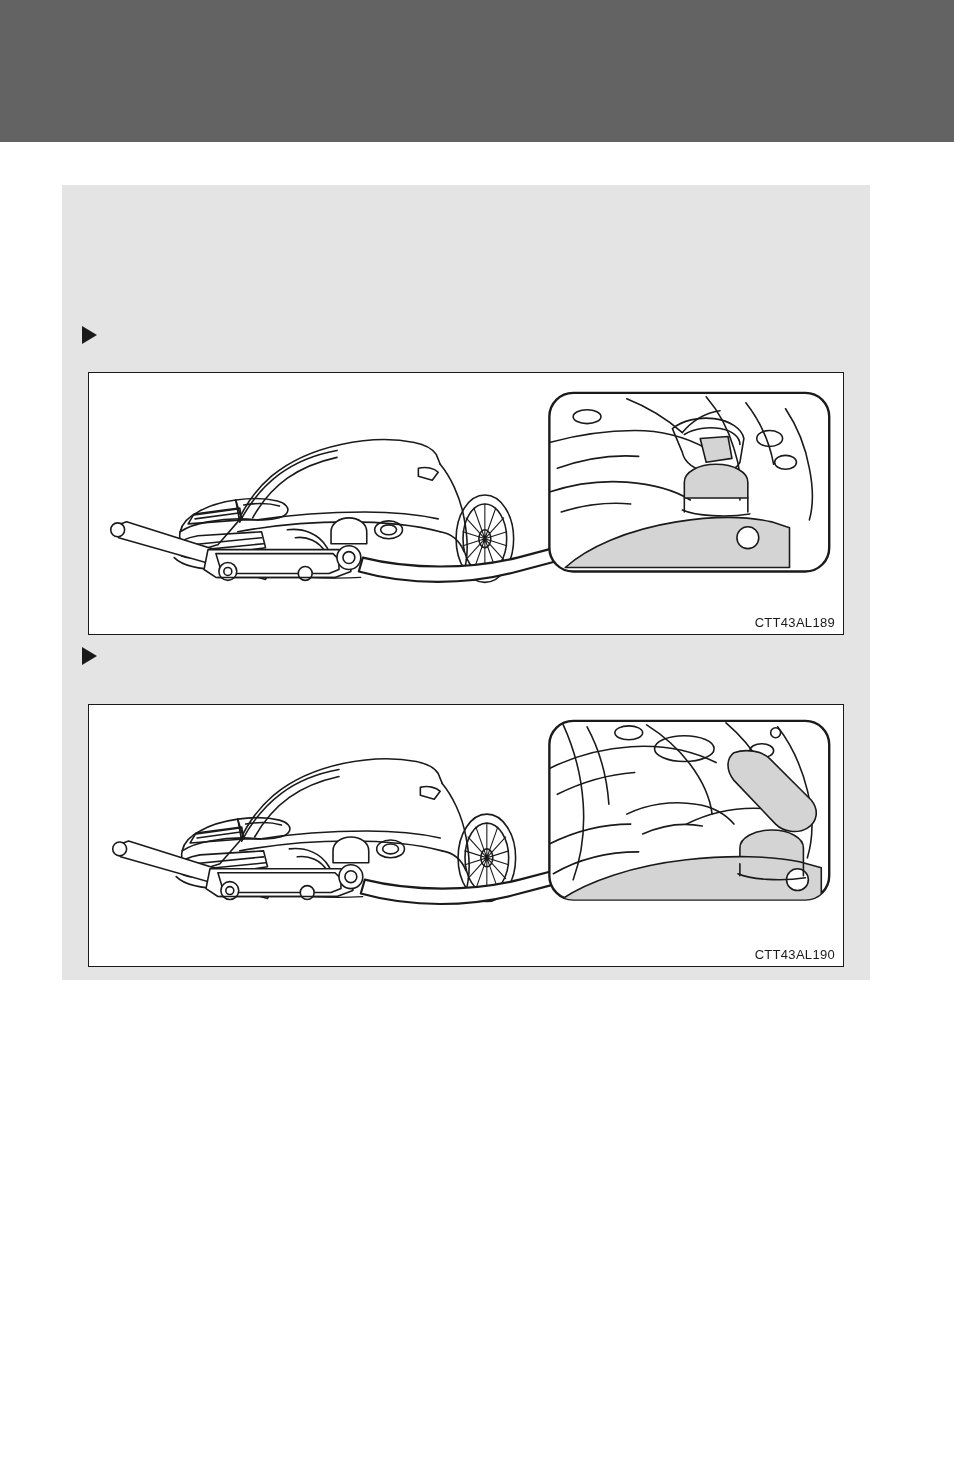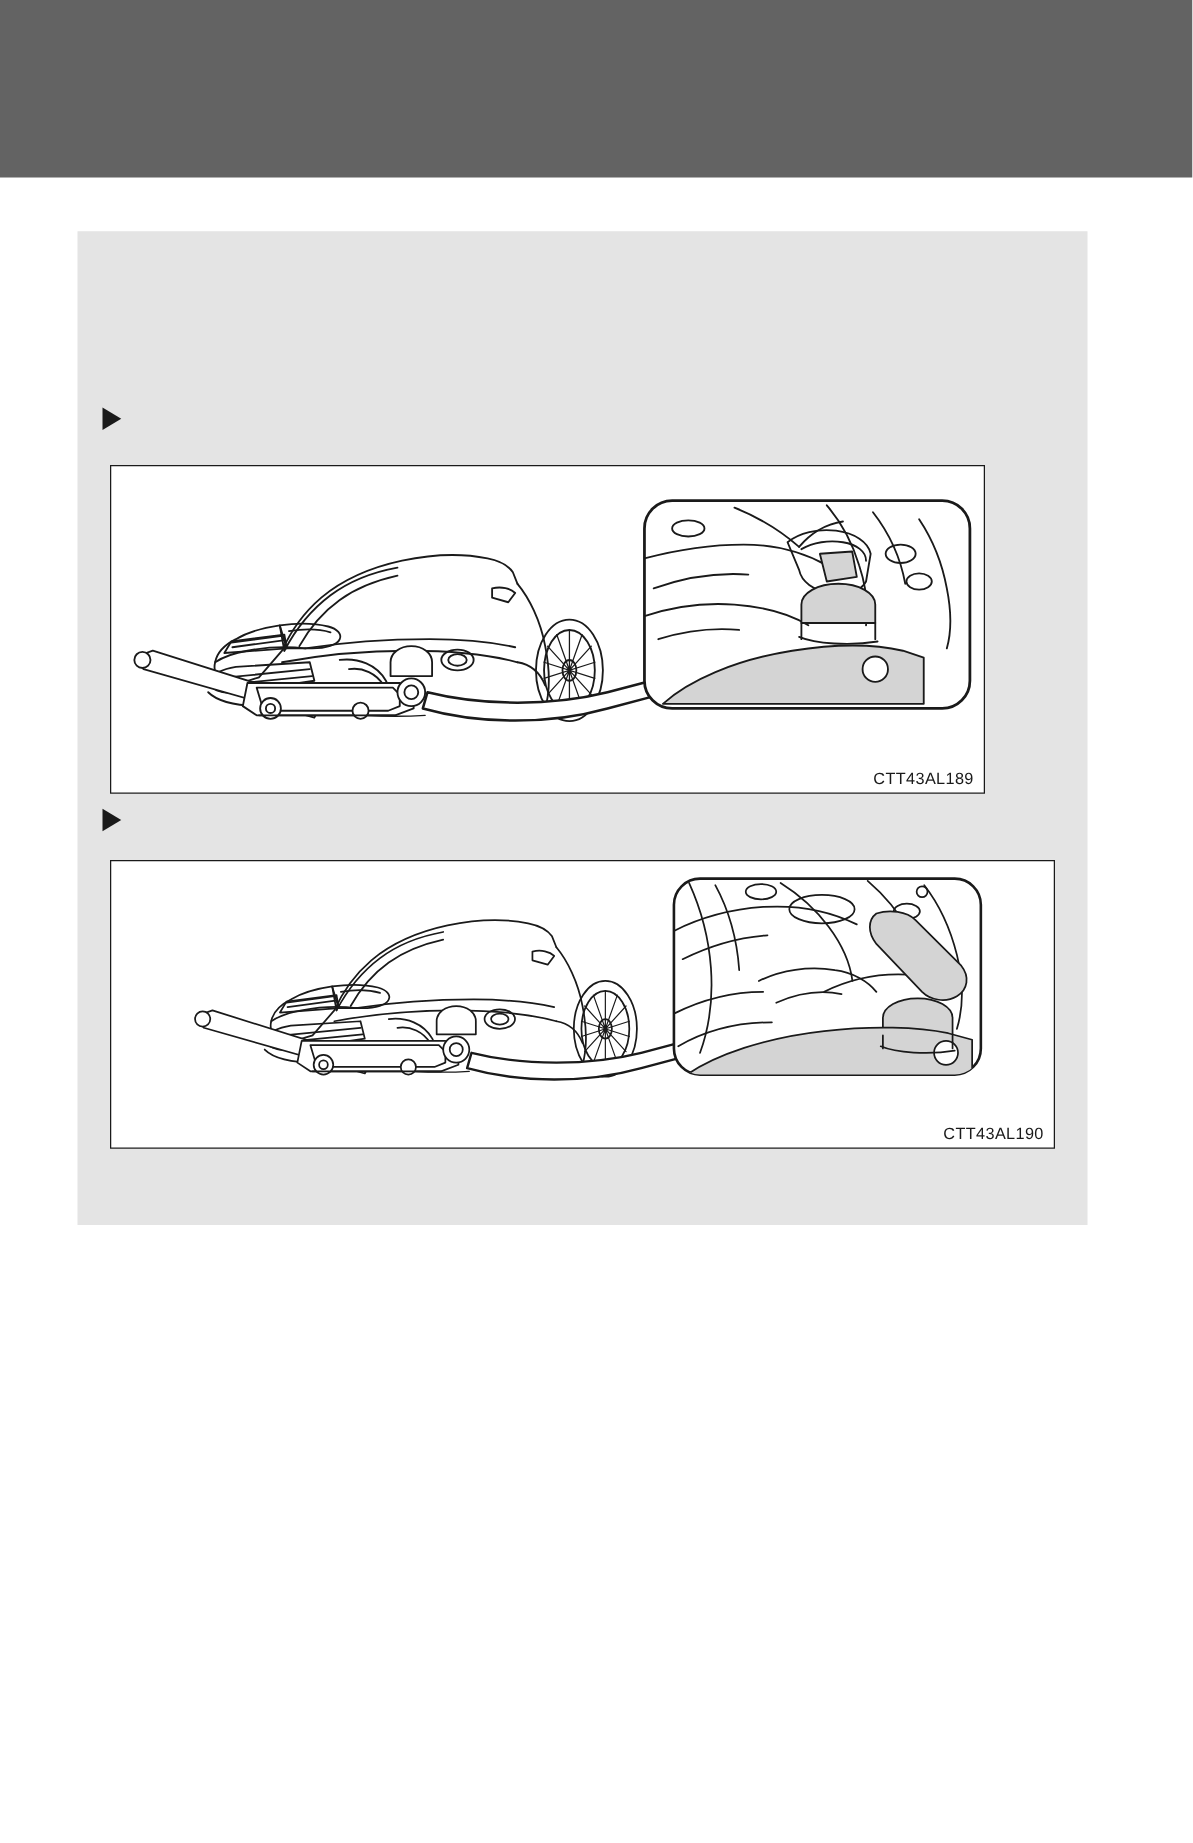--- a/index.html
+++ b/index.html
@@ -55,22 +55,22 @@
   }
 
   
   .figure-box {
     position: absolute;
     background: #ffffff;
     border: 1.5px solid #1a1a1a;
     box-sizing: border-box;
     overflow: hidden;
   }
-  #figure-1 { left: 88px; top: 372px; width: 700px; height: 263px; }
-  #figure-2 { left: 88px; top: 688px; width: 756px; height: 231px; }
+  #figure-1 { left: 88px; top: 372px; width: 756px; height: 263px; }
+  #figure-2 { left: 88px; top: 704px; width: 756px; height: 263px; }
 
   .figure-code {
     position: absolute;
     right: 8px;
     bottom: 4px;
     font-family: "Liberation Sans", sans-serif;
     font-size: 13px;
     letter-spacing: 0.3px;
     color: #1a1a1a;
   }

